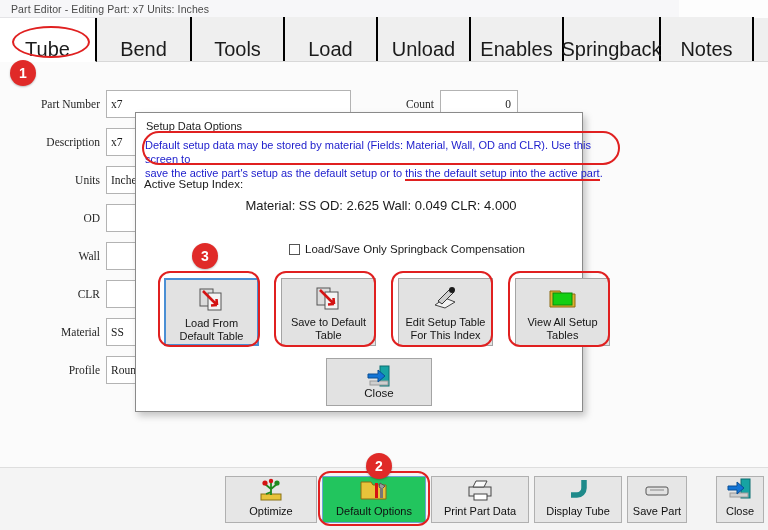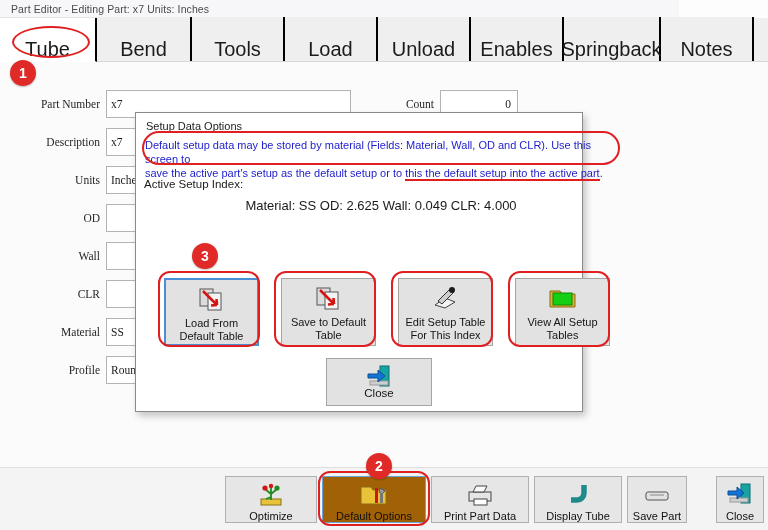--- a/index.html
+++ b/index.html
@@ -160,25 +160,25 @@
     width: 768px; height: 63px;
     background: #f4f4f4;
     border-top: 1px solid #dedede;
   }
   .bbtn {
     position: absolute; top: 8px;
     height: 47px;
     background: #e6e6e6;
     border: 1px solid #b0b0b0;
     display: flex; flex-direction: column;
-    align-items: center; justify-content: flex-end;
+    align-items: center; justify-content: flex-start;
     font-size: 11px; color: #101010;
   }
   .bbtn.active {
-    background: #a16207;
+    background: #22c55e;
     border: 1px solid #6ba3d6;
   }
   .bbtn .blbl { margin-top: 2px; }
 
   
   .badge {
     position: absolute;
     width: 26px; height: 26px;
     border-radius: 50%;
     background: #e02a28;
@@ -284,20 +284,24 @@
 
     <div class="dialog-note">
       <span>Default setup data may be stored by material (Fields: Material, Wall, OD and CLR).   Use this screen to</span><br>
       <span>save the active part's setup as the default setup or to </span><span class="note-underline">this the default setup into the active part</span><span>.</span>
     </div>
 
     <div class="dialog-activeidx">Active Setup Index:</div>
 
     <div class="dialog-values">Material: SS   OD: 2.625   Wall: 0.049   CLR: 4.000</div>
 
+    <div class="dialog-check">
+      <span class="checkbox"></span>
+      <span>Load/Save Only Springback Compensation</span>
+    </div>
 
     <div id="dialog-buttons">
         <div class="dbtn selected" style="left: 28px; top: 165px;">
           <span class="ico">
             <svg width="30" height="26" viewBox="0 0 30 26">
               <rect x="3" y="3" width="13" height="17" fill="#dcdcdc" stroke="#555"></rect>
               <rect x="11" y="7" width="13" height="17" fill="#f4f4f4" stroke="#555"></rect>
               <path d="M6 5 l14 14 M20 19 l-6 0.5 M20 19 l-0.5 -6" stroke="#d41313" stroke-width="2.6" fill="none"></path>
             </svg>
           </span>

